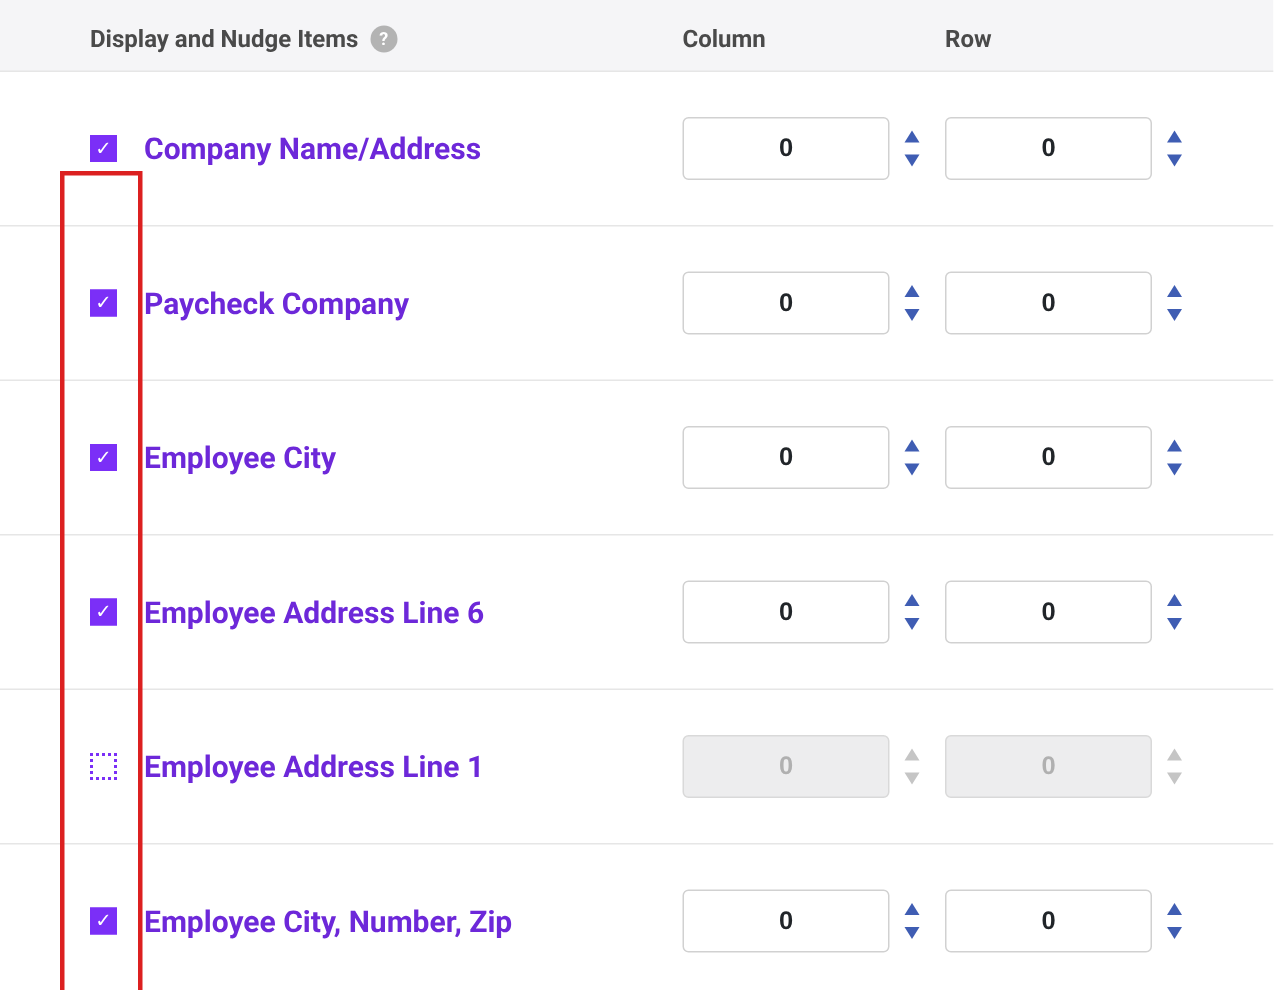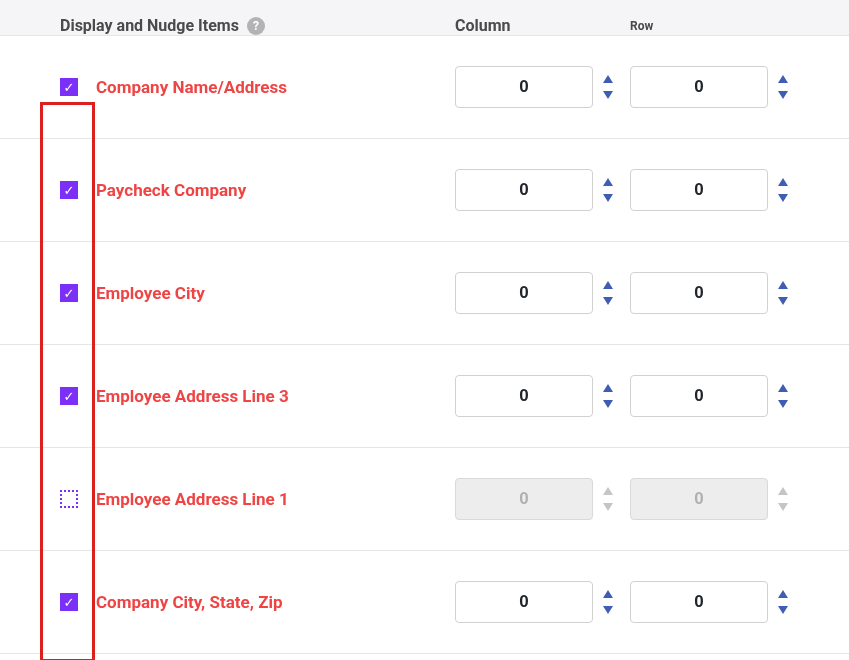--- a/index.html
+++ b/index.html
@@ -15,21 +15,21 @@
       height: 660px;
     }
     .panel {
       width: 100%;
     }
     .header-row {
       display: flex;
       align-items: center;
       background: #f5f5f7;
       border-bottom: 1px solid #e6e6e6;
-      padding: 16px 24px 0 60px;
+      padding: 16px 24px 12px 60px;
     }
     .header-title {
       flex: 1;
       font-weight: 700;
       font-size: 16px;
       color: #4a4a4a;
       display: flex;
       align-items: center;
     }
     .help-icon {
@@ -48,36 +48,36 @@
     .header-column {
       width: 175px;
       font-weight: 700;
       font-size: 16px;
       color: #4a4a4a;
       margin-left: 43px;
     }
     .header-row-col {
       width: 195px;
       font-weight: 700;
-      font-size: 12px;
+      font-size: 16px;
       color: #4a4a4a;
     }
     .table-row {
       display: flex;
       align-items: center;
       border-bottom: 1px solid #e6e6e6;
       padding: 30px 24px 30px 60px;
       min-height: 100px;
       position: relative;
     }
     .label-cell {
       flex: 1;
       font-weight: 700;
-      font-size: 17px;
-      color: #ef4444;
+      font-size: 20px;
+      color: #6d28d9;
     }
     .input-cell {
       width: 175px;
       display: flex;
       align-items: center;
     }
     .row-cell {
       width: 195px;
       display: flex;
       align-items: center;
@@ -254,21 +254,21 @@
         </div>
       </div>
     </div>
 
     <div class="table-row">
       <div class="checkbox-wrap">
         <div class="checkbox checked">
           <span class="checkmark">✓</span>
         </div>
       </div>
-      <div class="label-cell">Employee Address Line 3</div>
+      <div class="label-cell">Employee Address Line 6</div>
       <div class="input-cell">
         <input class="number-input" value="0" style="">
         <div class="spinner">
           <div class="arrow arrow-up"></div>
           <div class="arrow arrow-down"></div>
         </div>
       </div>
       <div class="row-cell">
         <input class="number-input" value="0" style="">
         <div class="spinner">
@@ -298,21 +298,21 @@
         </div>
       </div>
     </div>
 
     <div class="table-row">
       <div class="checkbox-wrap">
         <div class="checkbox checked">
           <span class="checkmark">✓</span>
         </div>
       </div>
-      <div class="label-cell">Company City, State, Zip</div>
+      <div class="label-cell">Employee City, Number, Zip</div>
       <div class="input-cell">
         <input class="number-input" value="0" style="">
         <div class="spinner">
           <div class="arrow arrow-up"></div>
           <div class="arrow arrow-down"></div>
         </div>
       </div>
       <div class="row-cell">
         <input class="number-input" value="0" style="">
         <div class="spinner">

